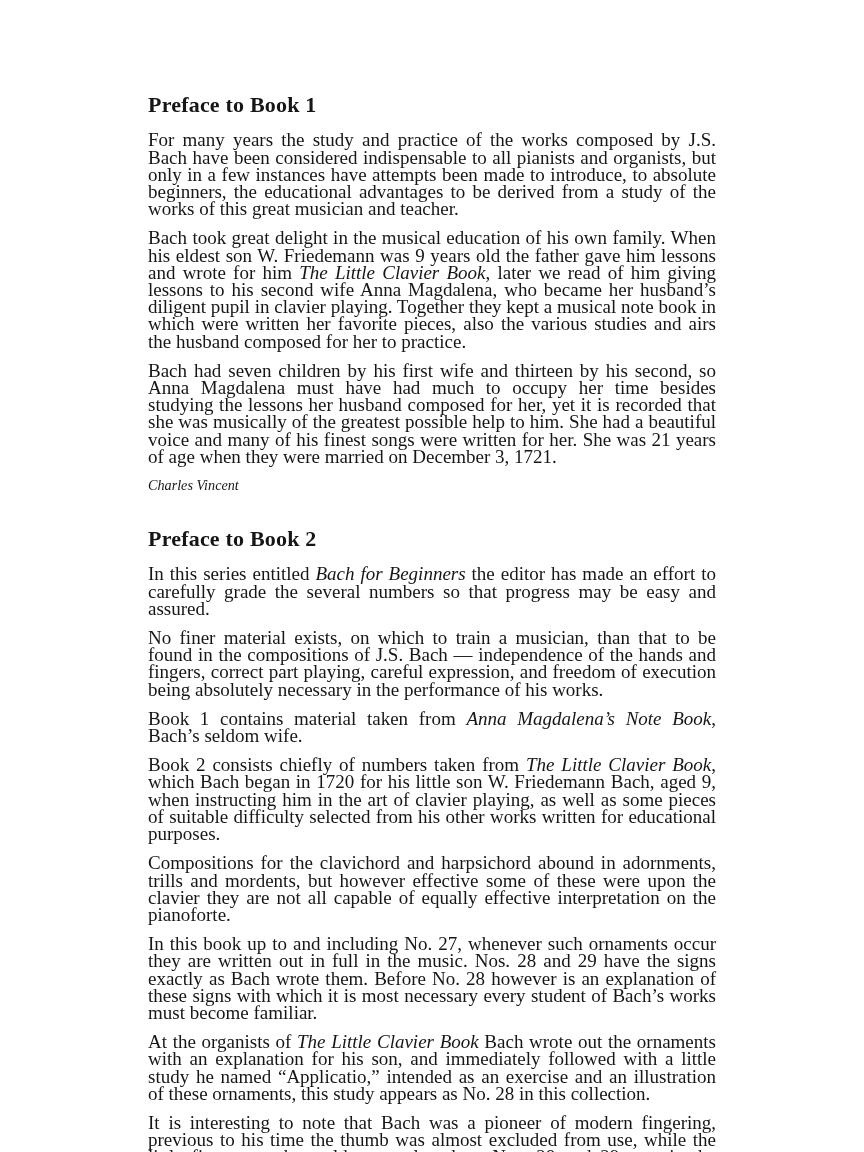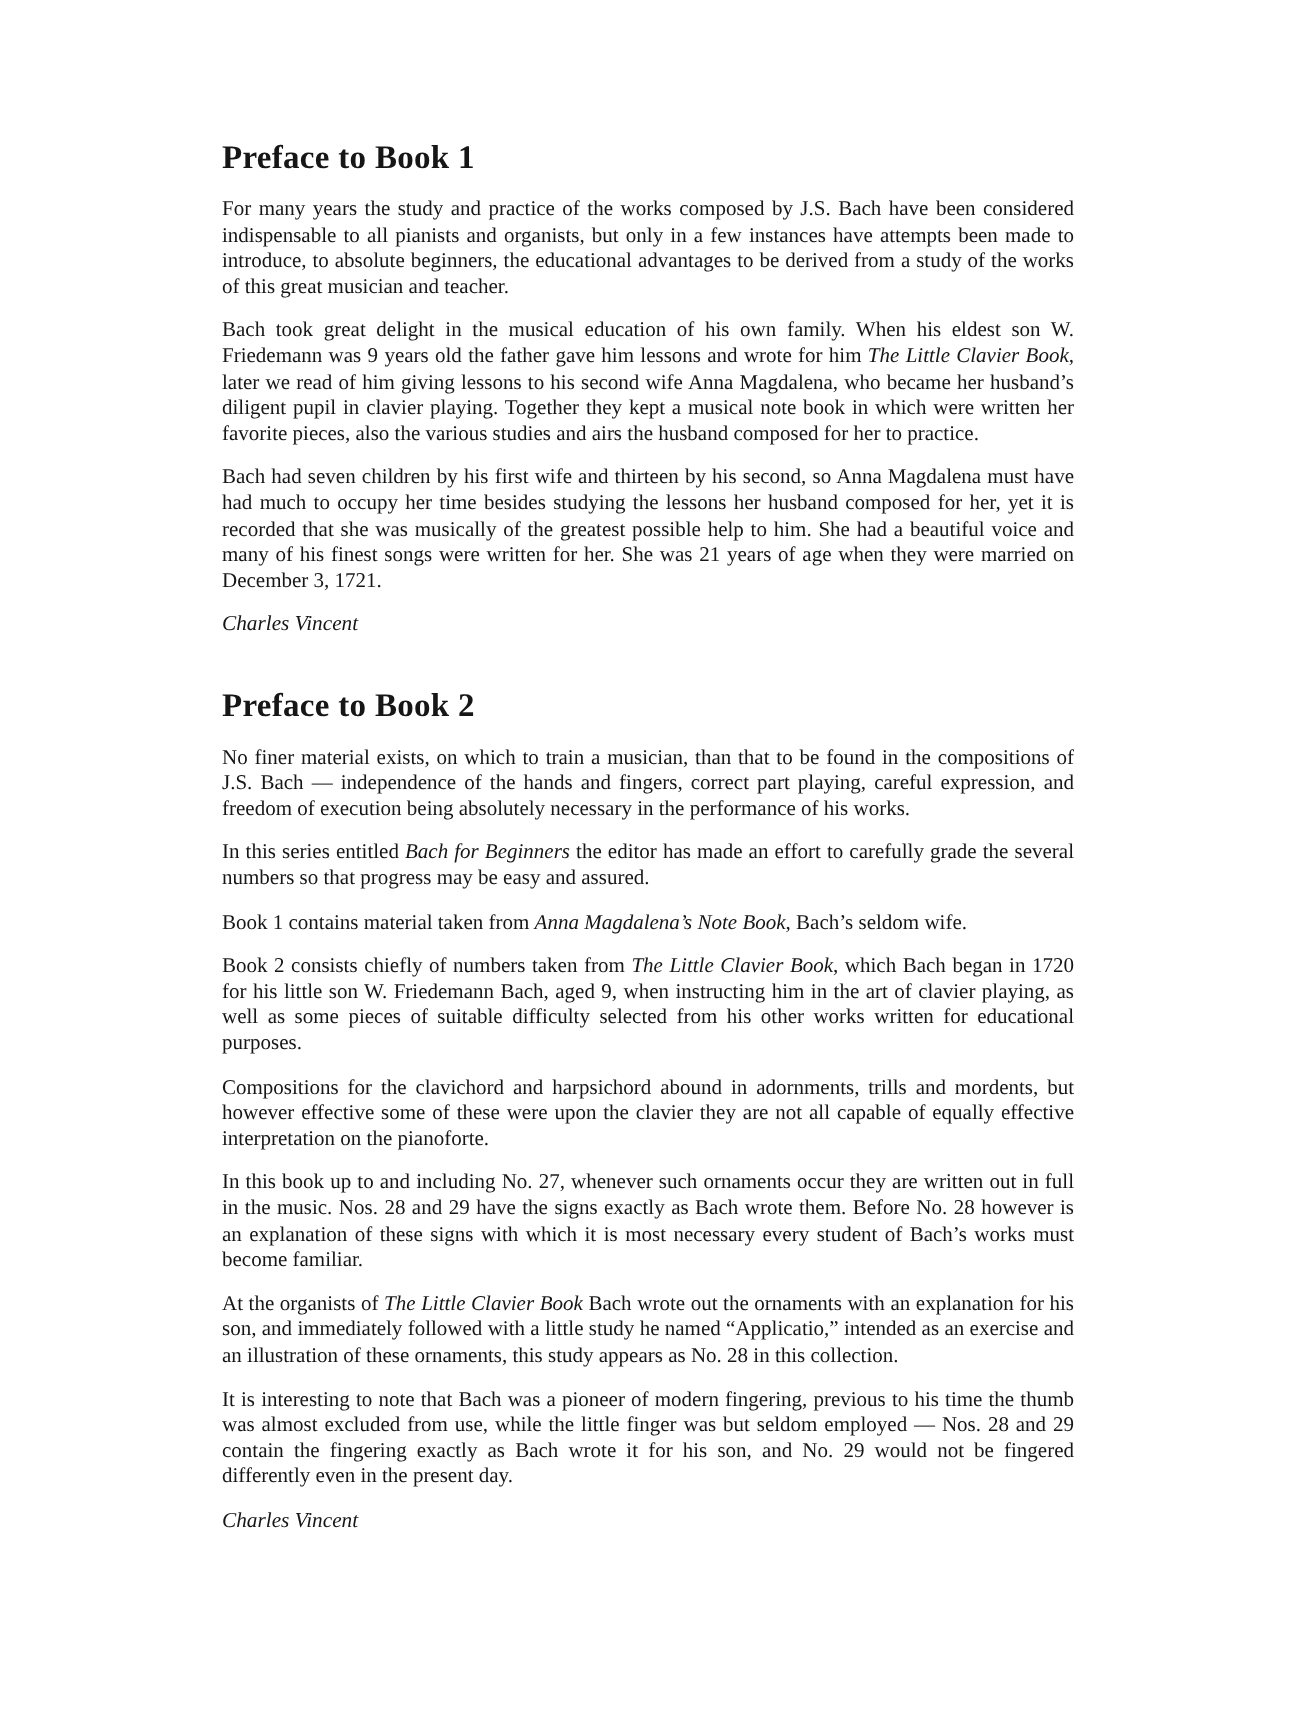--- a/index.html
+++ b/index.html
@@ -26,21 +26,21 @@
     font-size: 22px;
     font-weight: bold;
     line-height: 1.15;
     margin: 0 0 14px 0;
     letter-spacing: 0.2px;
   }
   .section-heading.second {
     margin-top: 32px;
   }
   .para {
-    font-size: 14px;
+    font-size: 19px;
     line-height: 17.2px;
     text-align: justify;
     margin: 0 0 12px 0;
   }
   .para i {
   }
   .signature {
     font-size: 14.2px;
     line-height: 17.2px;
     font-style: italic;
@@ -56,22 +56,22 @@
   <section>
     <h1 class="section-heading">Preface to Book 1</h1>
     <p class="para"><span>For many years the study and practice of the works composed by J.S. Bach have been considered indispensable to all pianists and organists, but only in a few instances have attempts been made to introduce, to absolute beginners, the educational advantages to be derived from a study of the works of this great musician and teacher.</span></p>
     <p class="para"><span>Bach took great delight in the musical education of his own family. When his eldest son W. Friedemann was 9 years old the father gave him lessons and wrote for him </span><i>The Little Clavier Book</i><span>, later we read of him giving lessons to his second wife Anna Magdalena, who became her husband’s diligent pupil in clavier playing. Together they kept a musical note book in which were written her favorite pieces, also the various studies and airs the husband composed for her to practice.</span></p>
     <p class="para"><span>Bach had seven children by his first wife and thirteen by his second, so Anna Magdalena must have had much to occupy her time besides studying the lessons her husband composed for her, yet it is recorded that she was musically of the greatest possible help to him. She had a beautiful voice and many of his finest songs were written for her. She was 21 years of age when they were married on December 3, 1721.</span></p>
     <p class="signature">Charles Vincent</p>
   </section>
 
   <section>
     <h1 class="section-heading second">Preface to Book 2</h1>
+    <p class="para"><span>In this series entitled </span><i>Bach for Beginners</i><span> the editor has made an effort to carefully grade the several numbers so that progress may be easy and assured.</span></p>
     <p class="para"><span>No finer material exists, on which to train a musician, than that to be found in the compositions of J.S. Bach — independence of the hands and fingers, correct part playing, careful expression, and freedom of execution being absolutely necessary in the performance of his works.</span></p>
-    <p class="para"><span>In this series entitled </span><i>Bach for Beginners</i><span> the editor has made an effort to carefully grade the several numbers so that progress may be easy and assured.</span></p>
     <p class="para"><span>Book 1 contains material taken from </span><i>Anna Magdalena’s Note Book</i><span>, Bach’s seldom wife.</span></p>
     <p class="para"><span>Book 2 consists chiefly of numbers taken from </span><i>The Little Clavier Book</i><span>, which Bach began in 1720 for his little son W. Friedemann Bach, aged 9, when instructing him in the art of clavier playing, as well as some pieces of suitable difficulty selected from his other works written for educational purposes.</span></p>
     <p class="para"><span>Compositions for the clavichord and harpsichord abound in adornments, trills and mordents, but however effective some of these were upon the clavier they are not all capable of equally effective interpretation on the pianoforte.</span></p>
     <p class="para"><span>In this book up to and including No. 27, whenever such ornaments occur they are written out in full in the music. Nos. 28 and 29 have the signs exactly as Bach wrote them. Before No. 28 however is an explanation of these signs with which it is most necessary every student of Bach’s works must become familiar.</span></p>
     <p class="para"><span>At the organists of </span><i>The Little Clavier Book</i><span> Bach wrote out the ornaments with an explanation for his son, and immediately followed with a little study he named “Applicatio,” intended as an exercise and an illustration of these ornaments, this study appears as No. 28 in this collection.</span></p>
     <p class="para"><span>It is interesting to note that Bach was a pioneer of modern fingering, previous to his time the thumb was almost excluded from use, while the little finger was but seldom employed — Nos. 28 and 29 contain the fingering exactly as Bach wrote it for his son, and No. 29 would not be fingered differently even in the present day.</span></p>
     <p class="signature">Charles Vincent</p>
   </section>
 
 </div>

